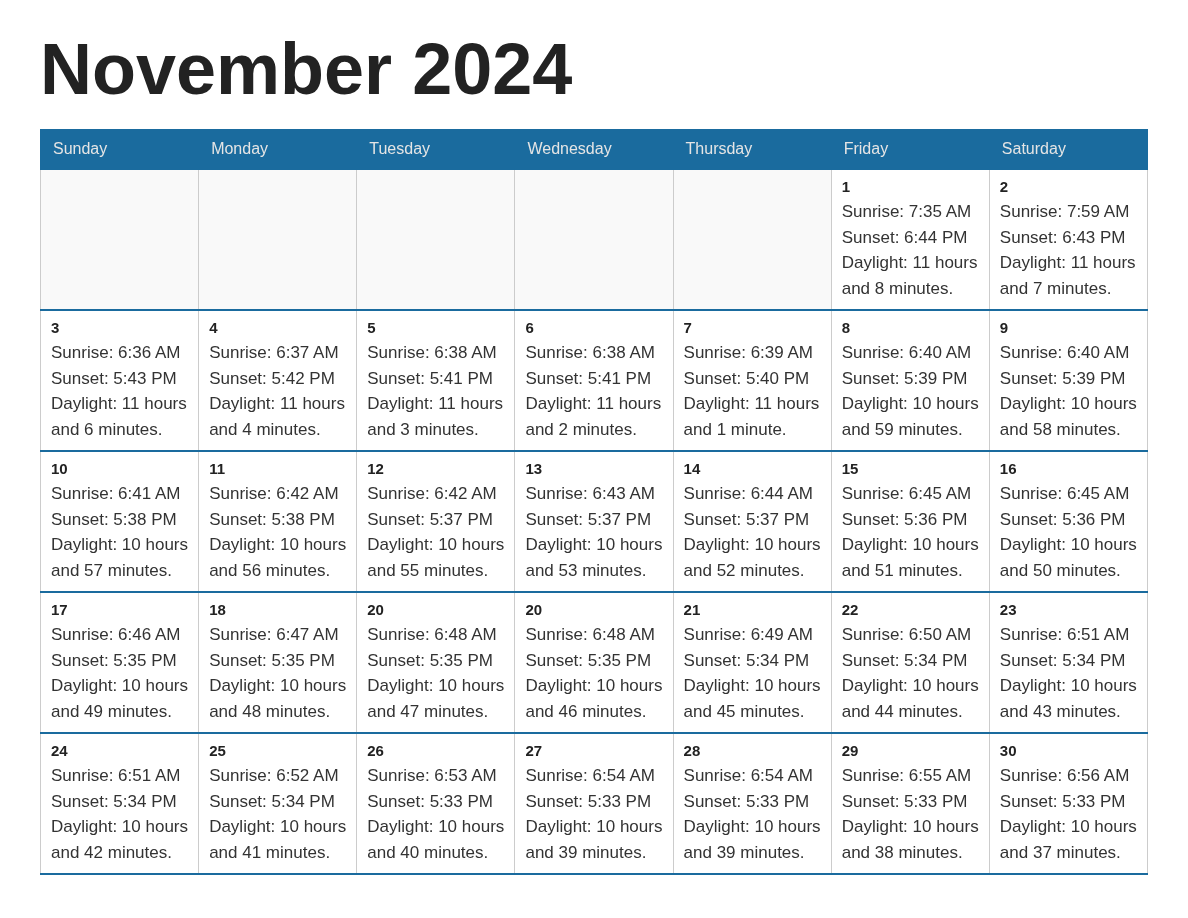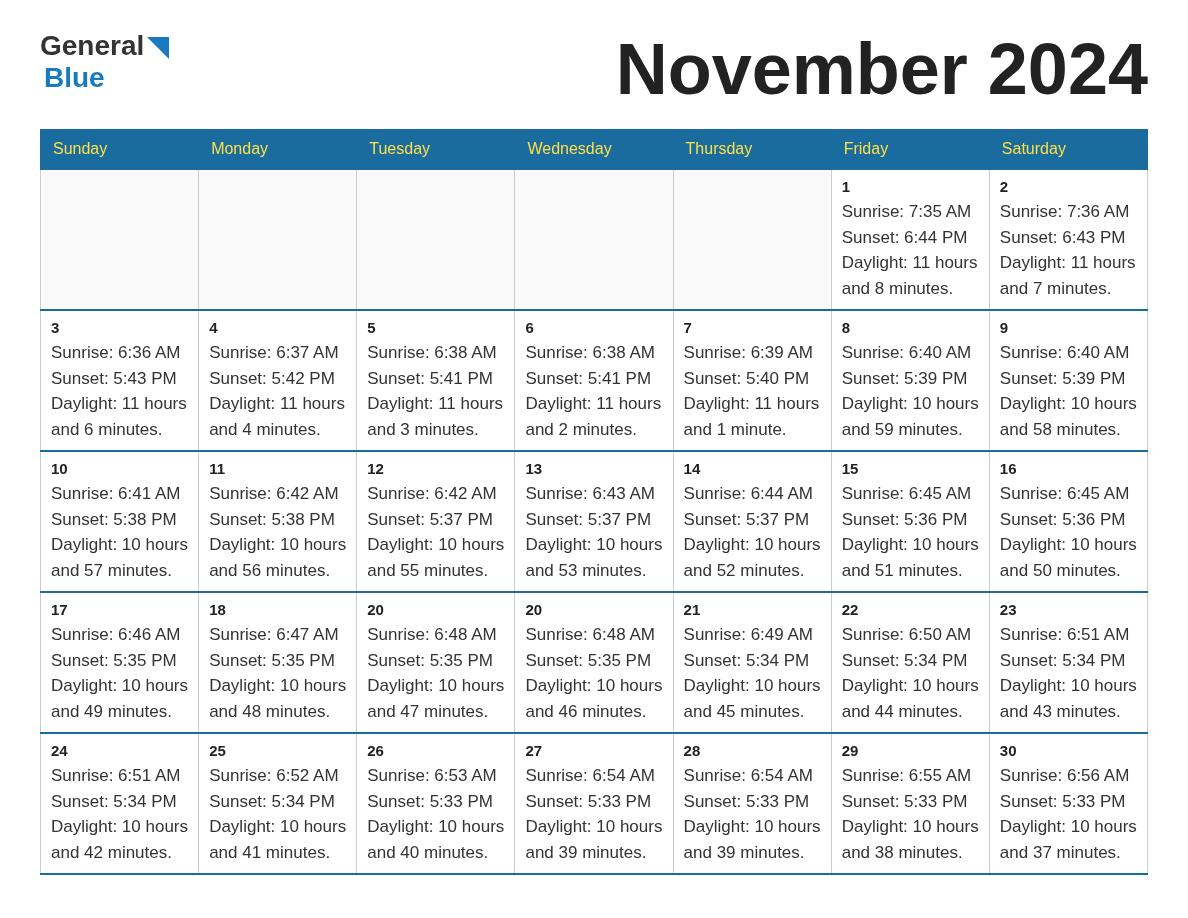--- a/index.html
+++ b/index.html
@@ -43,21 +43,21 @@
       color: #444;
       margin-top: 4px;
     }
     .calendar {
       width: 100%;
       border-collapse: collapse;
       border: 1px solid #aaa;
     }
     .calendar th {
       background-color: #1a6b9e;
-      color: #fde047;
+      color: #e5e5e5;
       font-size: 16px;
       font-weight: normal;
       padding: 10px 12px;
       text-align: left;
       border: 1px solid #1a6b9e;
     }
     .calendar td {
       vertical-align: top;
       padding: 8px 10px;
       font-size: 13px;
@@ -82,31 +82,20 @@
       line-height: 1.5;
     }
     tr {
       border-bottom: 2px solid #1a6b9e;
     }
   </style>
 </head>
 <body>
 
 <div class="header">
-  <div class="logo-wrapper">
-    <div class="logo-top">
-      <span style="font-size:28px;font-weight:bold;color:#333;">General</span>
-      <svg width="22" height="22" viewBox="0 0 22 22" style="margin-left:3px;margin-top:4px;">
-        <polygon points="0,0 22,0 22,22" fill="#1a7abf"></polygon>
-      </svg>
-    </div>
-    <div class="logo-bottom">
-      <span style="font-size:28px;font-weight:bold;color:#1a7abf;margin-left:4px;">Blue</span>
-    </div>
-  </div>
   <div class="title-section">
     <h1>November 2024</h1>
   </div>
 </div>
 
 <table class="calendar">
   <thead>
     <tr>
     <th>Sunday</th>
         <th>Monday</th>
@@ -125,21 +114,21 @@
         <td class="empty"></td>
         <td class="empty"></td>
         <td>
           <span class="day-number">1</span>
           <div class="day-info">Sunrise: 7:35 AM
 Sunset: 6:44 PM
 Daylight: 11 hours and 8 minutes.</div>
         </td>
         <td>
           <span class="day-number">2</span>
-          <div class="day-info">Sunrise: 7:36 AM
+          <div class="day-info">Sunrise: 7:59 AM
 Sunset: 6:43 PM
 Daylight: 11 hours and 7 minutes.</div>
         </td>
       </tr>
       <tr>
         <td>
           <span class="day-number">3</span>
           <div class="day-info">Sunrise: 6:36 AM
 Sunset: 5:43 PM
 Daylight: 11 hours and 6 minutes.</div>

